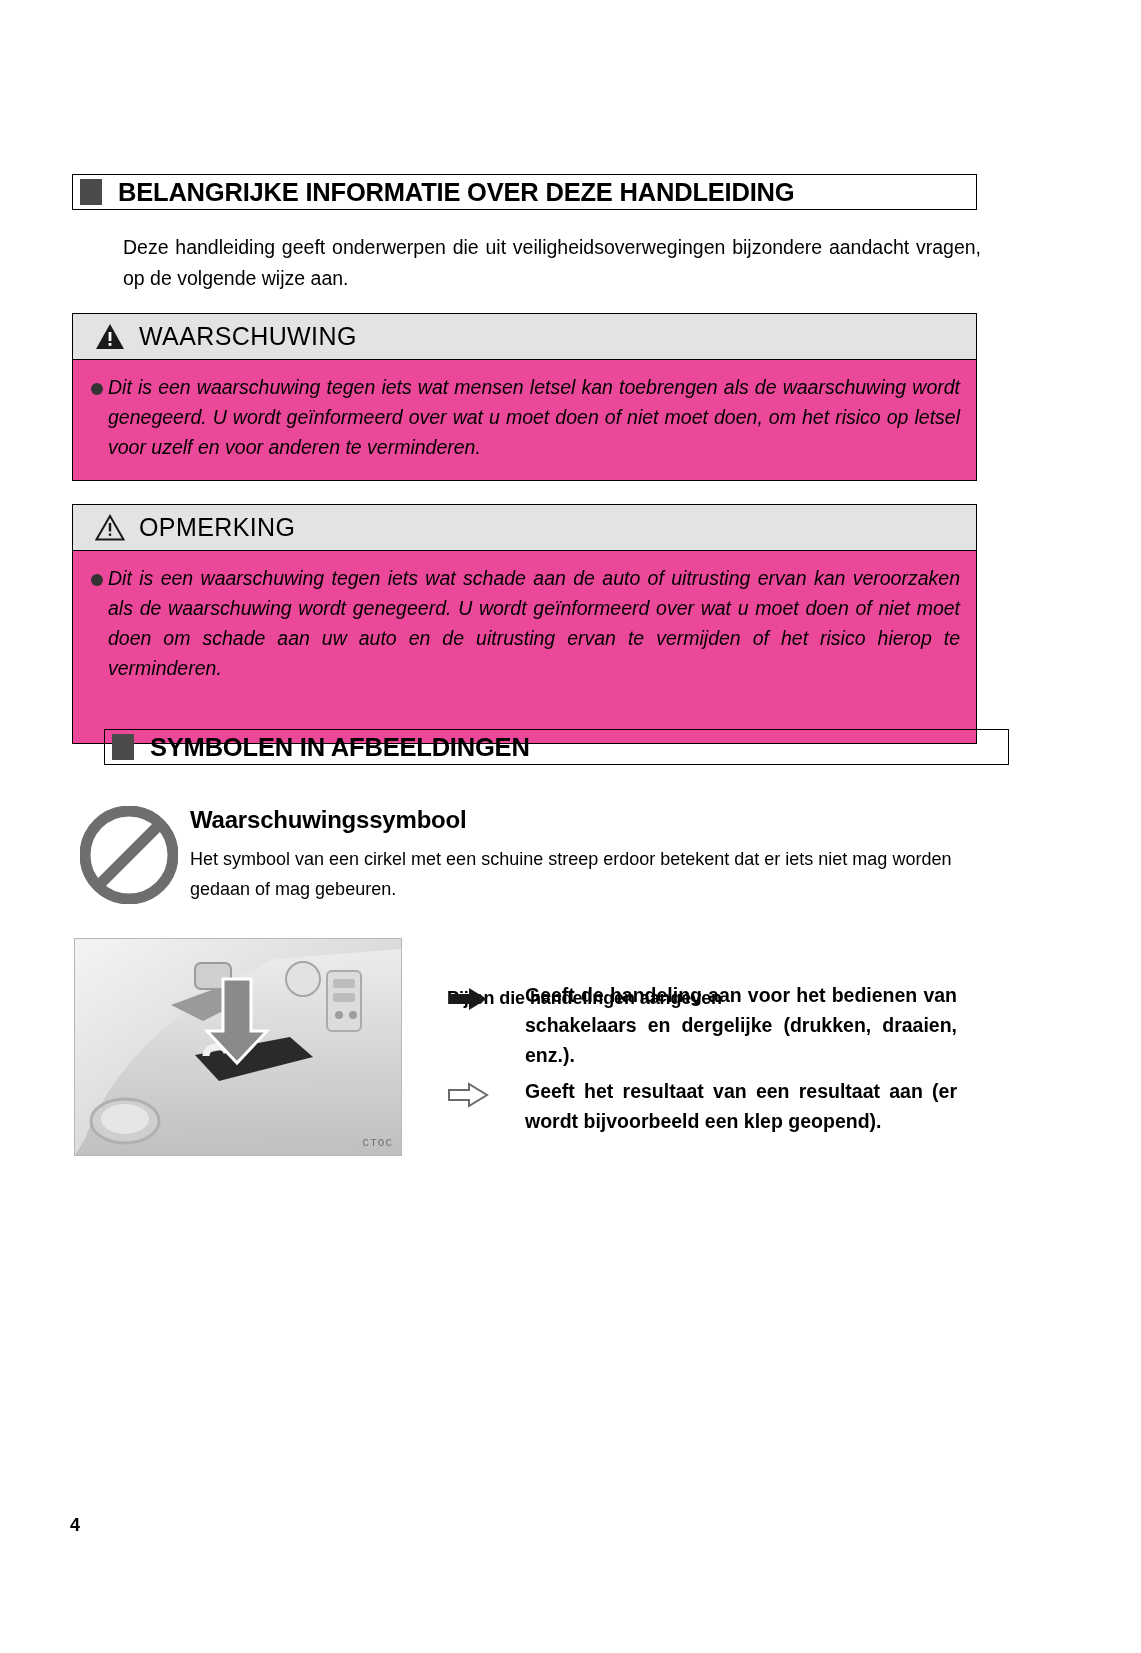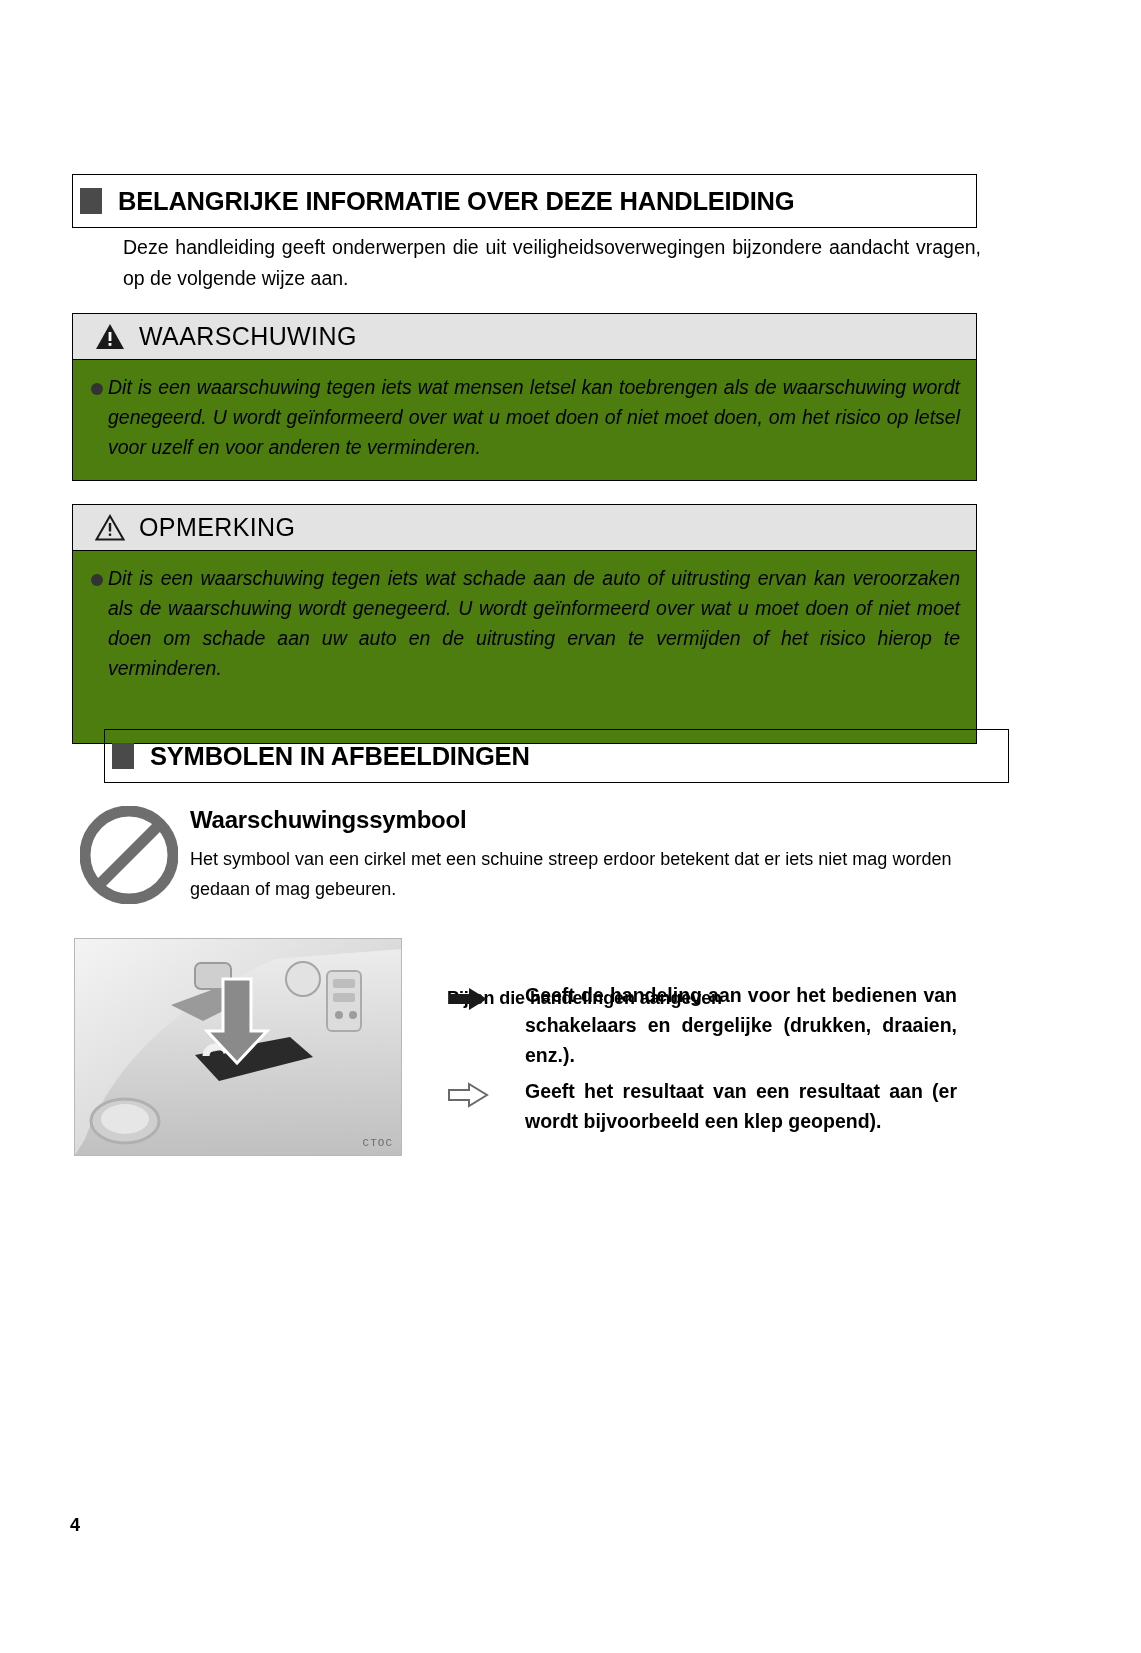--- a/index.html
+++ b/index.html
@@ -21,21 +21,21 @@
     left: 0; top: 0;
     width: 1141px;
     height: 1653px;
   }
 
   
   .section-header {
     position: absolute;
     box-sizing: border-box;
     border: 1px solid #000;
-    height: 54px;
+    height: 36px;
     display: flex;
     align-items: center;
   }
   .section-header .swatch {
     width: 22px;
     height: 26px;
     background: #4a4a4a;
     margin-left: 7px;
     margin-right: 16px;
     flex: 0 0 auto;
@@ -70,21 +70,21 @@
     text-align: justify;
     text-justify: inter-word;
     margin-left: 15px;
   }
 
   
   .callout {
     position: absolute;
     box-sizing: border-box;
     border: 1px solid #000;
-    background: #4d7c0f;
+    background: #ec4899;
   }
   .callout .callout-head {
     height: 46px;
     background: #e3e3e3;
     border-bottom: 1px solid #000;
     display: flex;
     align-items: center;
     padding-left: 22px;
     box-sizing: border-box;
   }

